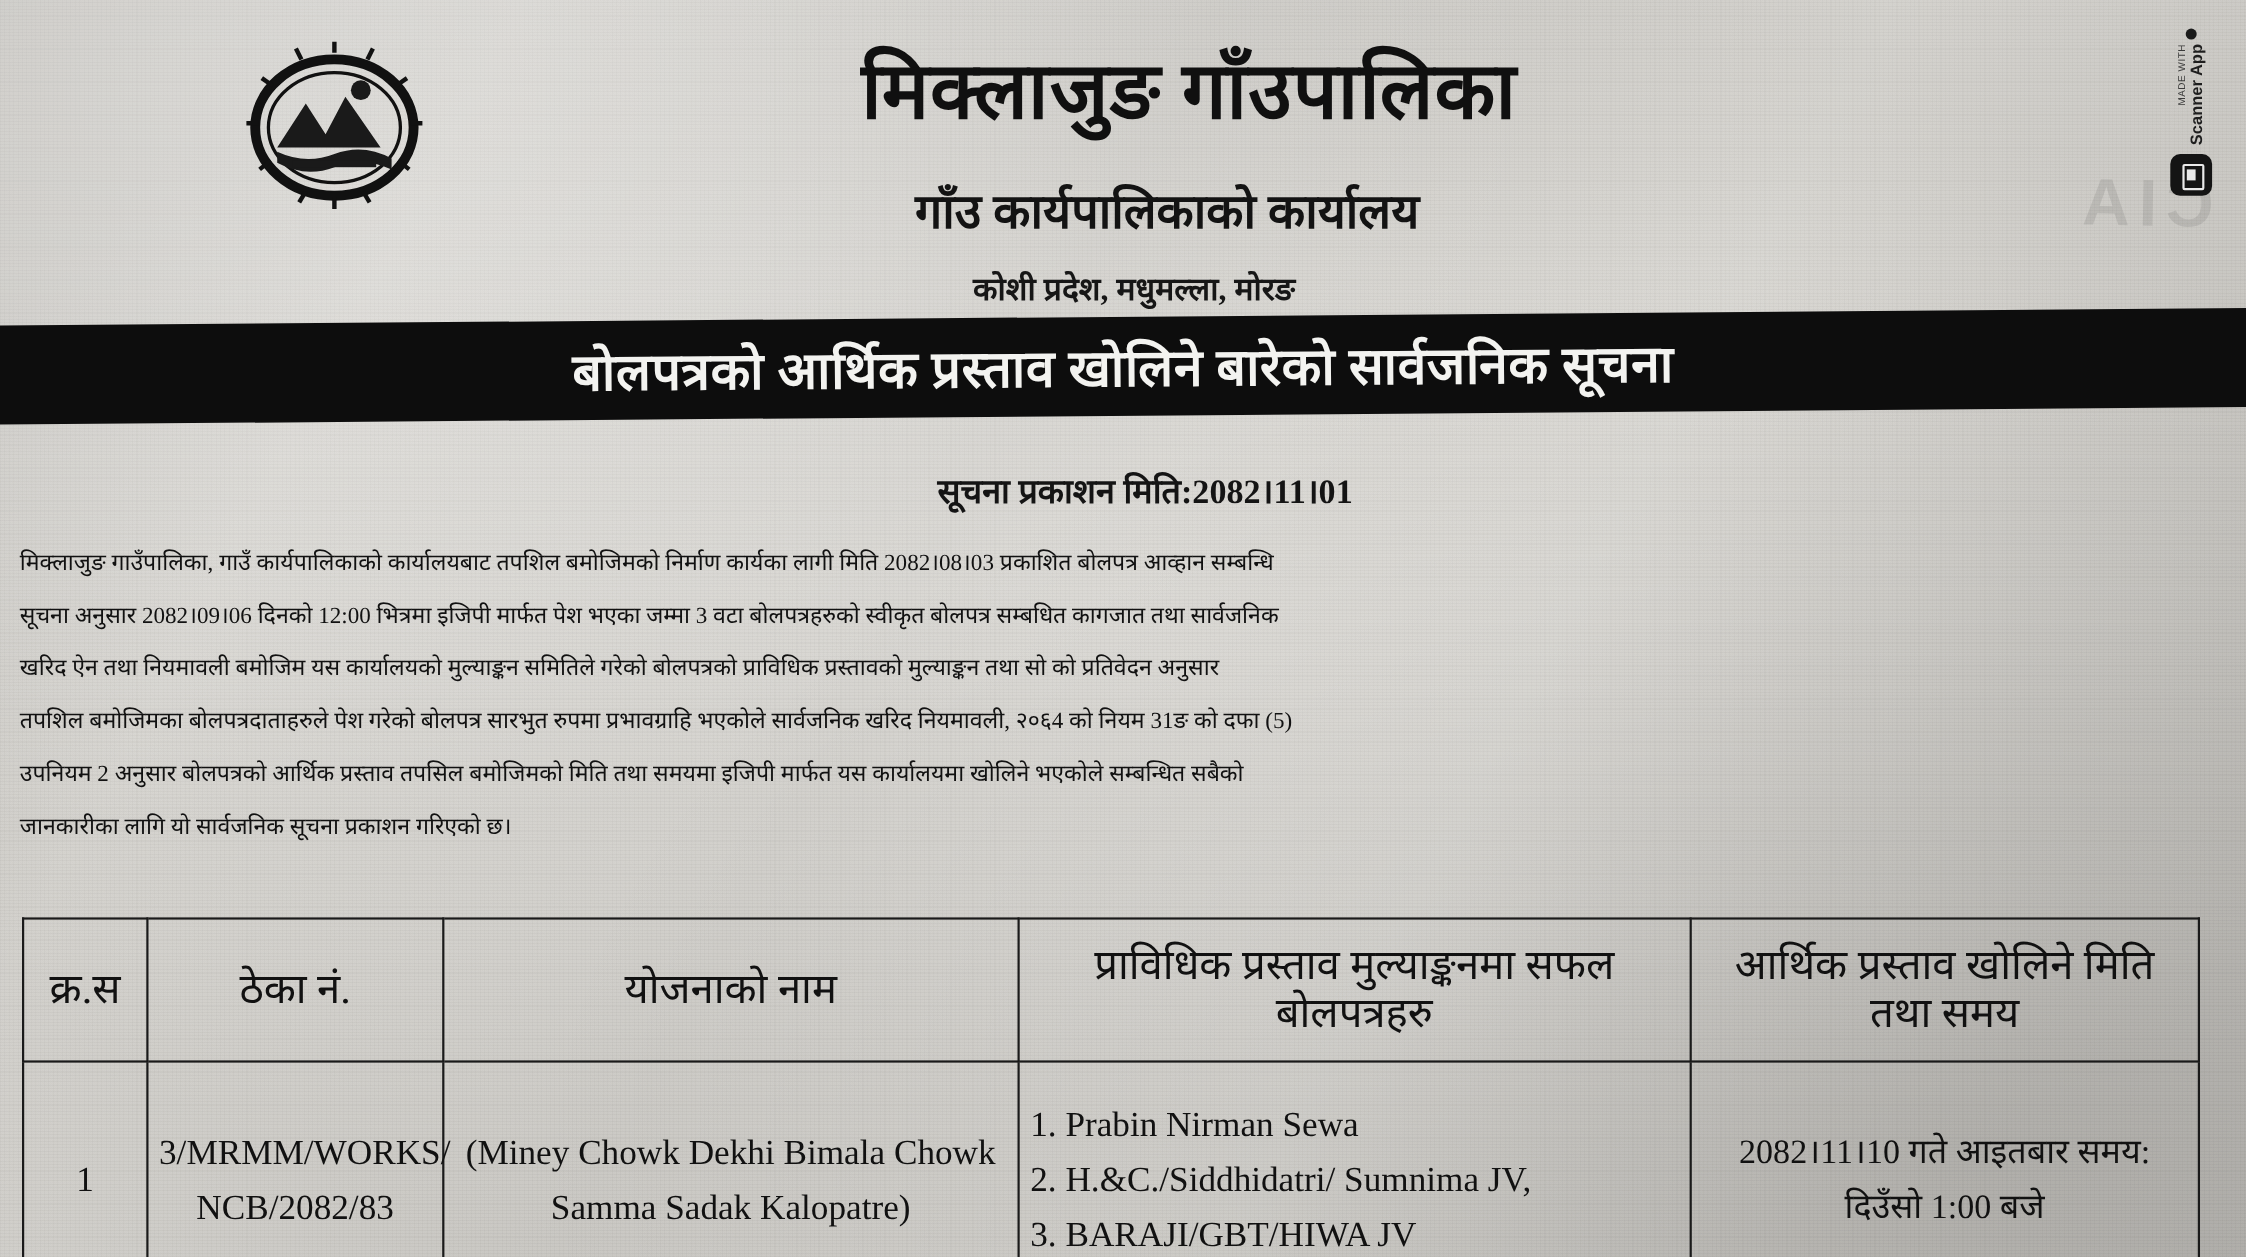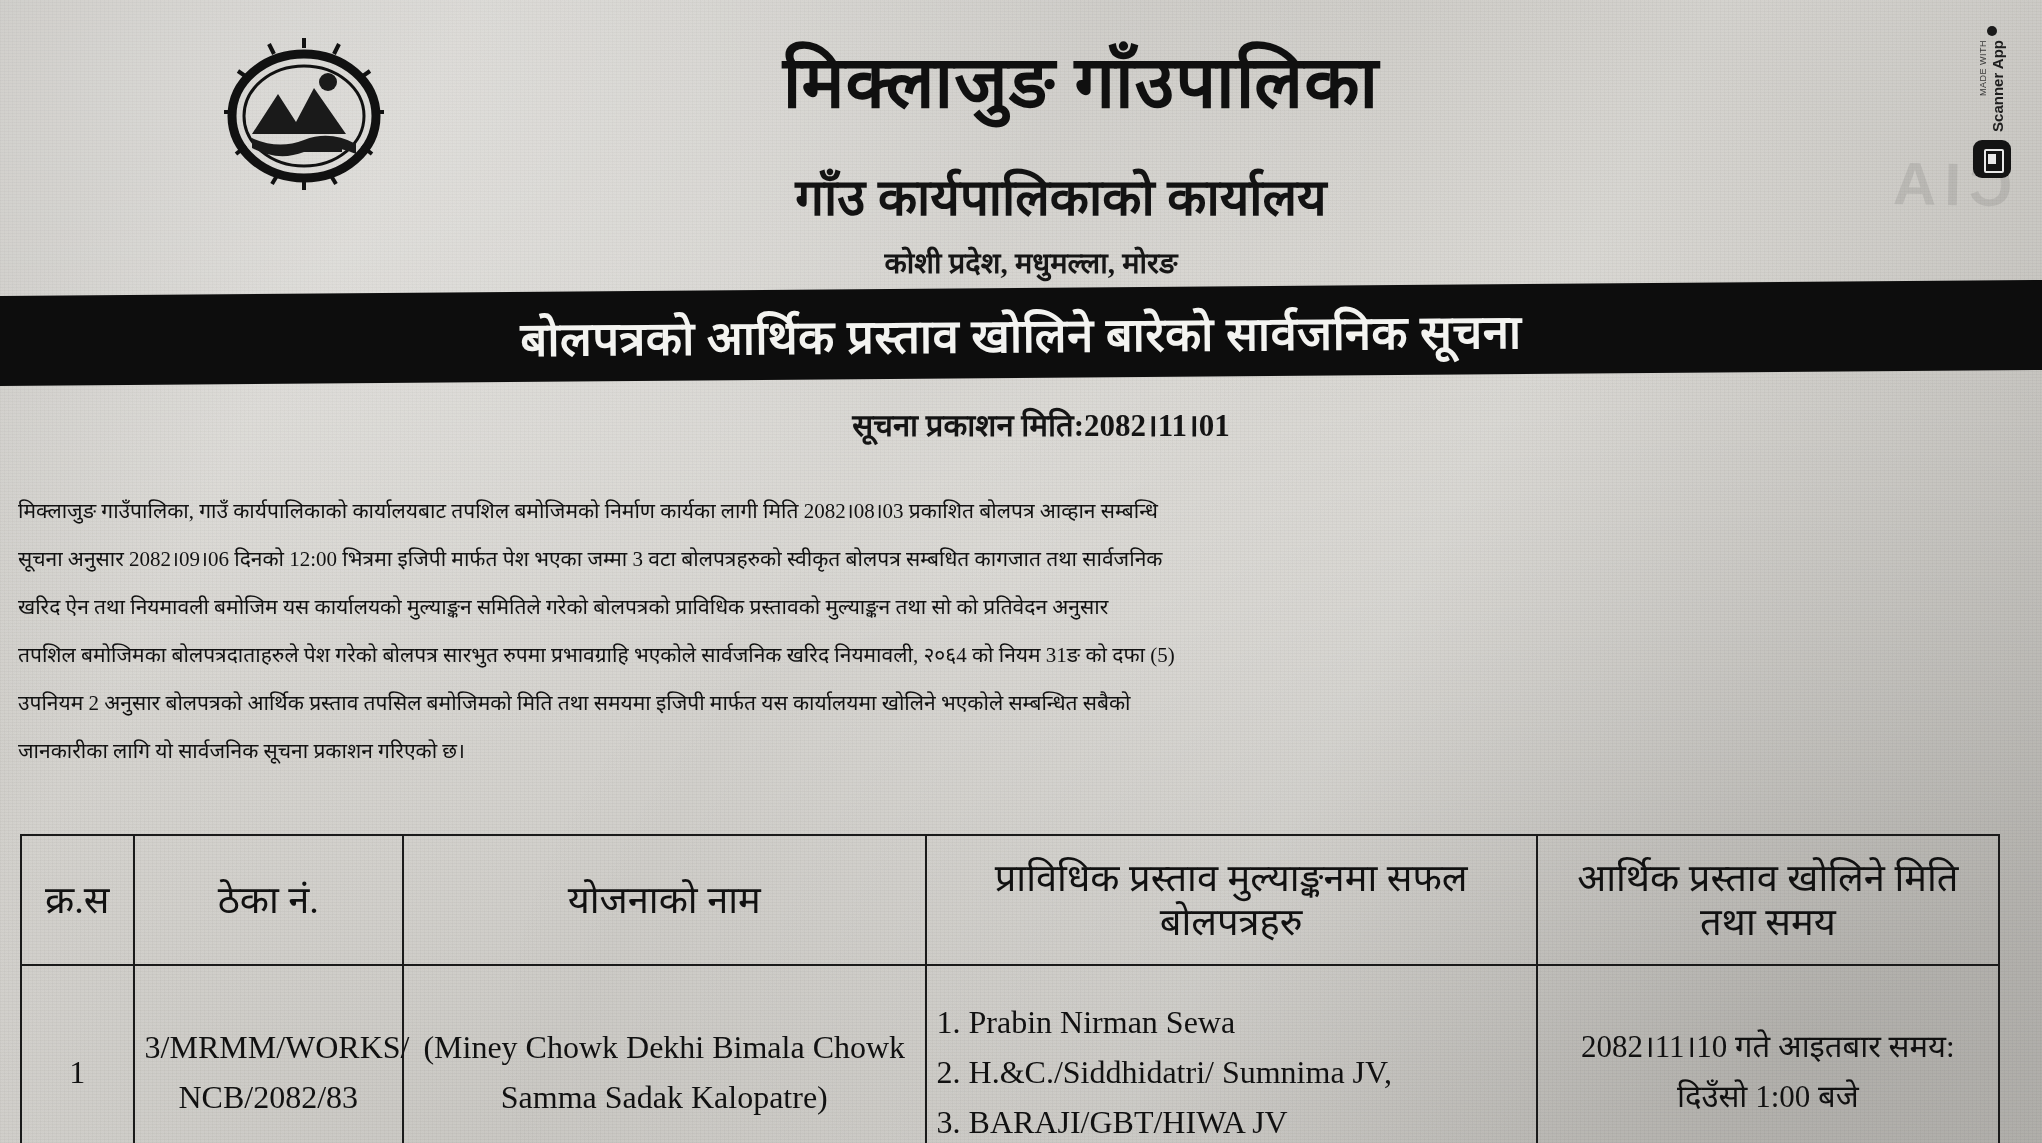--- a/index.html
+++ b/index.html
@@ -82,21 +82,21 @@
     letter-spacing: 1px;
     padding-left: 120px;
     color: #101010;
   }
   .org-sub {
     position: absolute;
     left: 0;
     right: 0;
     top: 160px;
     text-align: center;
-    font-size: 51px;
+    font-size: 44px;
     font-weight: bold;
     padding-left: 80px;
     color: #131313;
   }
   .org-addr {
     position: absolute;
     left: 0;
     right: 0;
     top: 242px;
     text-align: center;
@@ -130,21 +130,21 @@
     font-weight: bold;
     transform: rotate(-0.45deg);
     letter-spacing: 0.5px;
   }
 
   
   .pub-date {
     position: absolute;
     left: 0;
     right: 0;
-    top: 403px;
+    top: 424px;
     text-align: center;
     font-size: 31px;
     font-weight: bold;
     padding-left: 40px;
   }
 
   
   .body-para {
     position: absolute;
     left: 18px;

